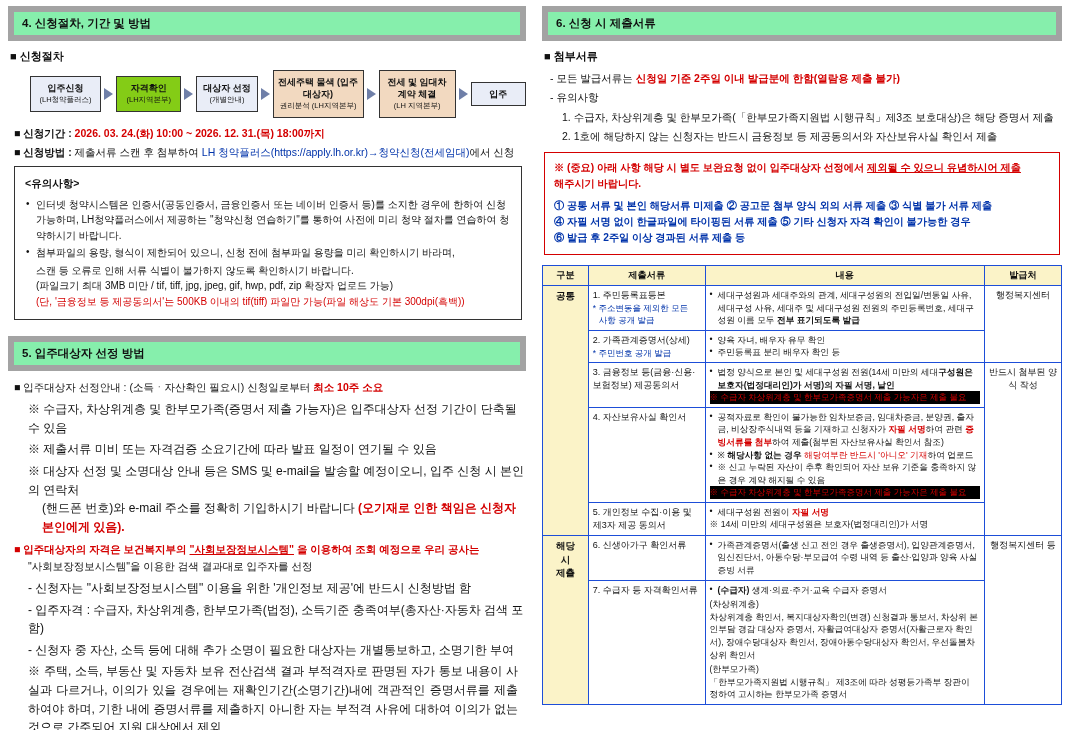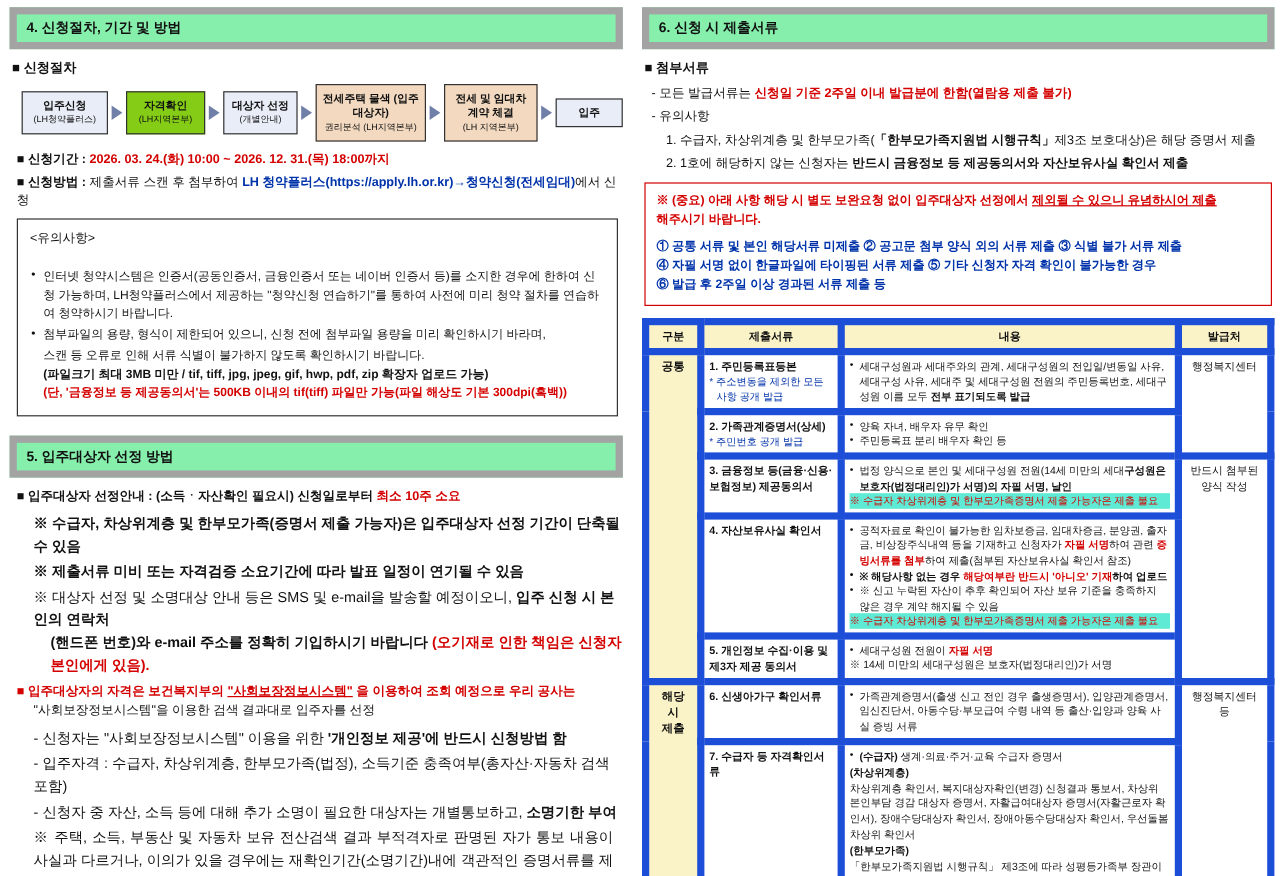--- a/index.html
+++ b/index.html
@@ -43,21 +43,21 @@
   h3.subhead {
     font-size: 11px;
     font-weight: bold;
     margin: 6px 0 6px 2px;
   }
 
   
   .flow {
     display: flex;
     align-items: center;
-    margin: 4px 0 8px 10px;
+    margin: 4px 0 8px 22px;
   }
   .fbox {
     border: 1px solid #333;
     text-align: center;
     font-size: 8.5px;
     line-height: 1.35;
     padding: 5px 3px;
     box-sizing: border-box;
   }
   .fbox b { font-size: 9px; display: block; }
@@ -78,32 +78,32 @@
 
   .line {
     margin: 3px 0 3px 6px;
     font-size: 10.5px;
     line-height: 1.5;
   }
   .line .lbl { font-weight: bold; }
   .red { color: #d40000; }
   .redb { color: #d40000; font-weight: bold; }
   .blue { color: #0033aa; }
-  .bold { font-weight: bold; }
+  .bold { font-weight: normal; }
   .u { text-decoration: underline; }
 
   
   .notice {
     border: 1px solid #333;
     padding: 8px 10px 10px 10px;
     margin: 6px 4px 0 6px;
     font-size: 10px;
     line-height: 1.55;
   }
-  .notice .title { font-weight: normal; margin-bottom: 16px; font-size: 10.5px; }
+  .notice .title { font-weight: bold; margin-bottom: 5px; font-size: 10.5px; }
   .bullet {
     position: relative;
     padding-left: 11px;
     margin: 2px 0;
   }
   .bullet:before {
     content: "•";
     position: absolute;
     left: 1px;
     top: -1px;
@@ -141,21 +141,21 @@
   .warnbox .hd { color: #d40000; font-weight: bold; }
   .circ { color: #0033aa; font-weight: bold; }
 
   table.doc {
     border-collapse: collapse;
     width: 100%;
     font-size: 8.7px;
     table-layout: fixed;
   }
   table.doc th, table.doc td {
-    border: 6px solid #1d4ed8;
+    border: 1px solid #1d4ed8;
     padding: 3px 4px;
     vertical-align: top;
     line-height: 1.45;
   }
   table.doc th {
     background: #fbf3c8;
     text-align: center;
     vertical-align: middle;
     font-weight: bold;
     font-size: 9.2px;
@@ -177,21 +177,21 @@
     position: relative;
     padding-left: 8px;
   }
   .dash:before {
     content: "•";
     position: absolute;
     left: 0;
     top: -1px;
   }
   .nb { font-size: 8.5px; }
-  .greenhi { background: #5eead4; }
+  .greenhi { background: #000000; }
 </style>
 </head>
 <body>
 
 <div class="page">
 
   <div class="col col-left">
 
     <div class="sect-title">4. 신청절차, 기간 및 방법</div>
 

